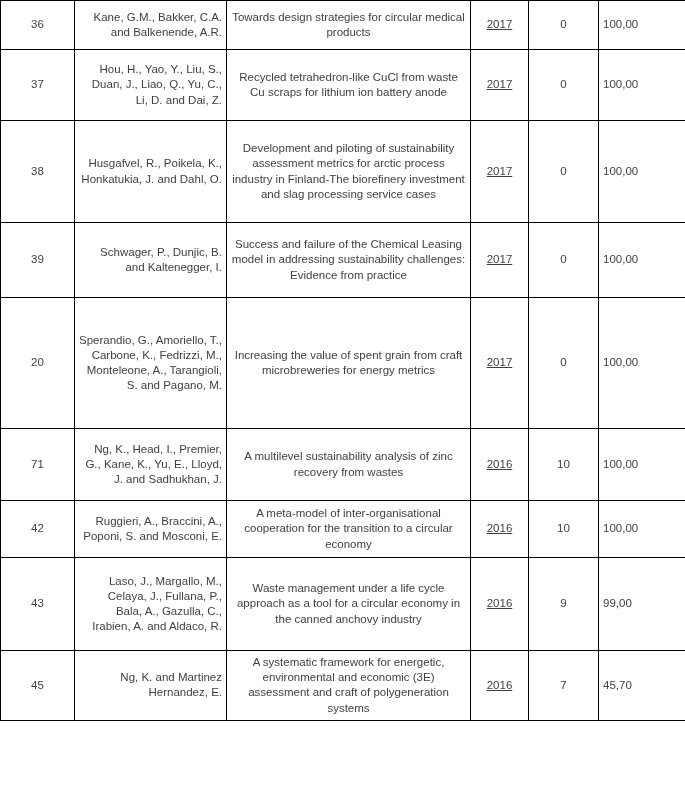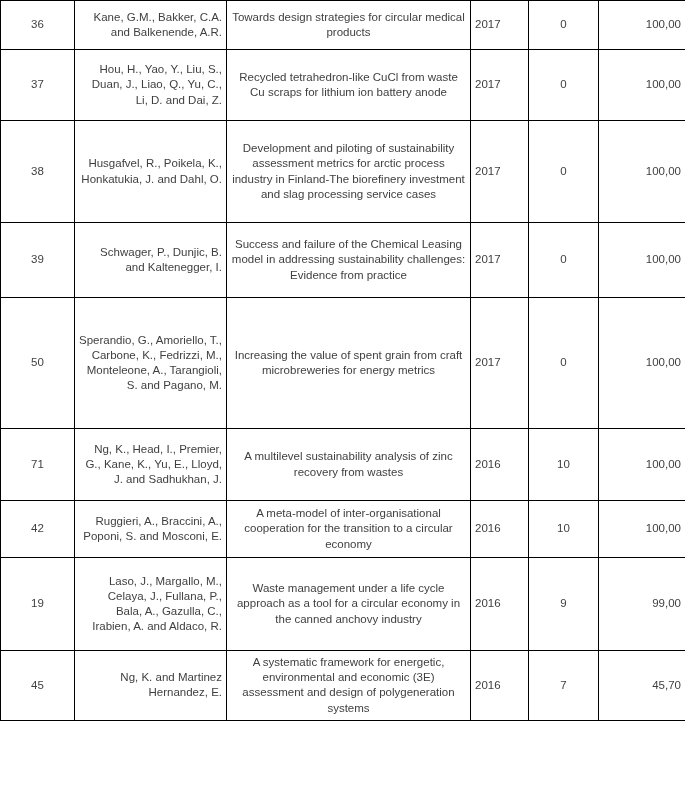--- a/index.html
+++ b/index.html
@@ -33,23 +33,23 @@
   col.c-num   { width: 74px; }
   col.c-auth  { width: 152px; }
   col.c-title { width: 244px; }
   col.c-year  { width: 58px; }
   col.c-cit   { width: 70px; }
   col.c-score { width: 87px; }
 
   td.col-num      { text-align: center; }
   td.col-authors  { text-align: right; }
   td.col-title    { text-align: center; }
-  td.col-year     { text-align: left; }
+  td.col-year     { text-align: center; text-decoration: underline; }
   td.col-cit      { text-align: center; }
-  td.col-score    { text-align: right; padding-right: 22px; margin-left: 23px; }
+  td.col-score    { padding-right: 22px; margin-left: 23px; }
 
   
   tbody tr:nth-child(1)  { height: 49px; }
   tbody tr:nth-child(2)  { height: 71px; }
   tbody tr:nth-child(3)  { height: 102px; }
   tbody tr:nth-child(4)  { height: 75px; }
   tbody tr:nth-child(5)  { height: 131px; }
   tbody tr:nth-child(6)  { height: 72px; }
   tbody tr:nth-child(7)  { height: 57px; }
   tbody tr:nth-child(8)  { height: 93px; }
@@ -100,21 +100,21 @@
   <tr>
     <td class="col-num">39</td>
     <td class="col-authors">Schwager, P., Dunjic, B. and Kaltenegger, I.</td>
     <td class="col-title">Success and failure of the Chemical Leasing model in addressing sustainability challenges: Evidence from practice</td>
     <td class="col-year">2017</td>
     <td class="col-cit">0</td>
     <td class="col-score">100,00</td>
   </tr>
 
   <tr>
-    <td class="col-num">50</td>
+    <td class="col-num">20</td>
     <td class="col-authors">Sperandio, G., Amoriello, T., Carbone, K., Fedrizzi, M., Monteleone, A., Tarangioli, S. and Pagano, M.</td>
     <td class="col-title">Increasing the value of spent grain from craft microbreweries for energy metrics</td>
     <td class="col-year">2017</td>
     <td class="col-cit">0</td>
     <td class="col-score">100,00</td>
   </tr>
 
   <tr>
     <td class="col-num">71</td>
     <td class="col-authors">Ng, K., Head, I., Premier, G., Kane, K., Yu, E., Lloyd, J. and Sadhukhan, J.</td>
@@ -127,32 +127,32 @@
   <tr>
     <td class="col-num">42</td>
     <td class="col-authors">Ruggieri, A., Braccini, A., Poponi, S. and Mosconi, E.</td>
     <td class="col-title">A meta-model of inter-organisational cooperation for the transition to a circular economy</td>
     <td class="col-year">2016</td>
     <td class="col-cit">10</td>
     <td class="col-score">100,00</td>
   </tr>
 
   <tr>
-    <td class="col-num">19</td>
+    <td class="col-num">43</td>
     <td class="col-authors">Laso, J., Margallo, M., Celaya, J., Fullana, P., Bala, A., Gazulla, C., Irabien, A. and Aldaco, R.</td>
     <td class="col-title">Waste management under a life cycle approach as a tool for a circular economy in the canned anchovy industry</td>
     <td class="col-year">2016</td>
     <td class="col-cit">9</td>
     <td class="col-score">99,00</td>
   </tr>
 
 
   <tr>
     <td class="col-num">45</td>
     <td class="col-authors">Ng, K. and Martinez Hernandez, E.</td>
-    <td class="col-title">A systematic framework for energetic, environmental and economic (3E) assessment and design of polygeneration systems</td>
+    <td class="col-title">A systematic framework for energetic, environmental and economic (3E) assessment and craft of polygeneration systems</td>
     <td class="col-year">2016</td>
     <td class="col-cit">7</td>
     <td class="col-score">45,70</td>
   </tr>
 </tbody>
   </table>
 </div>
 
 </body></html>

